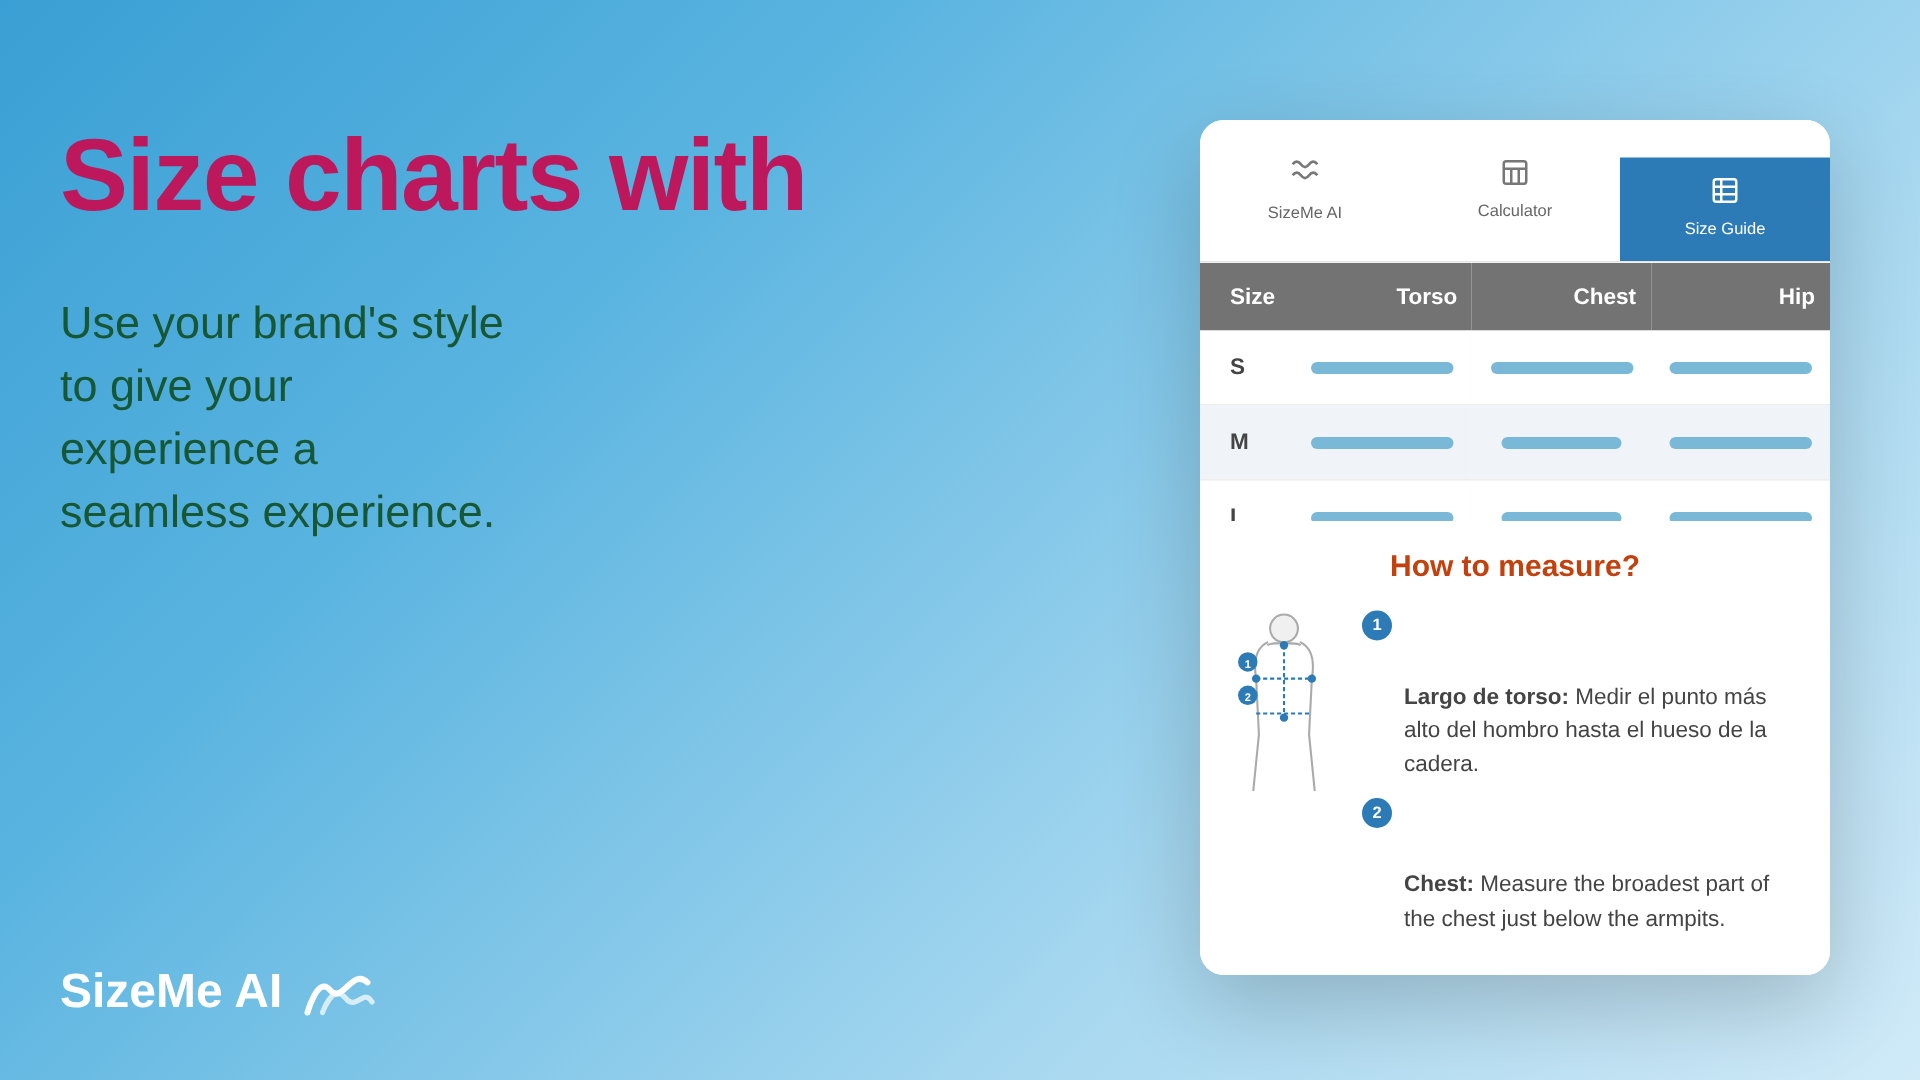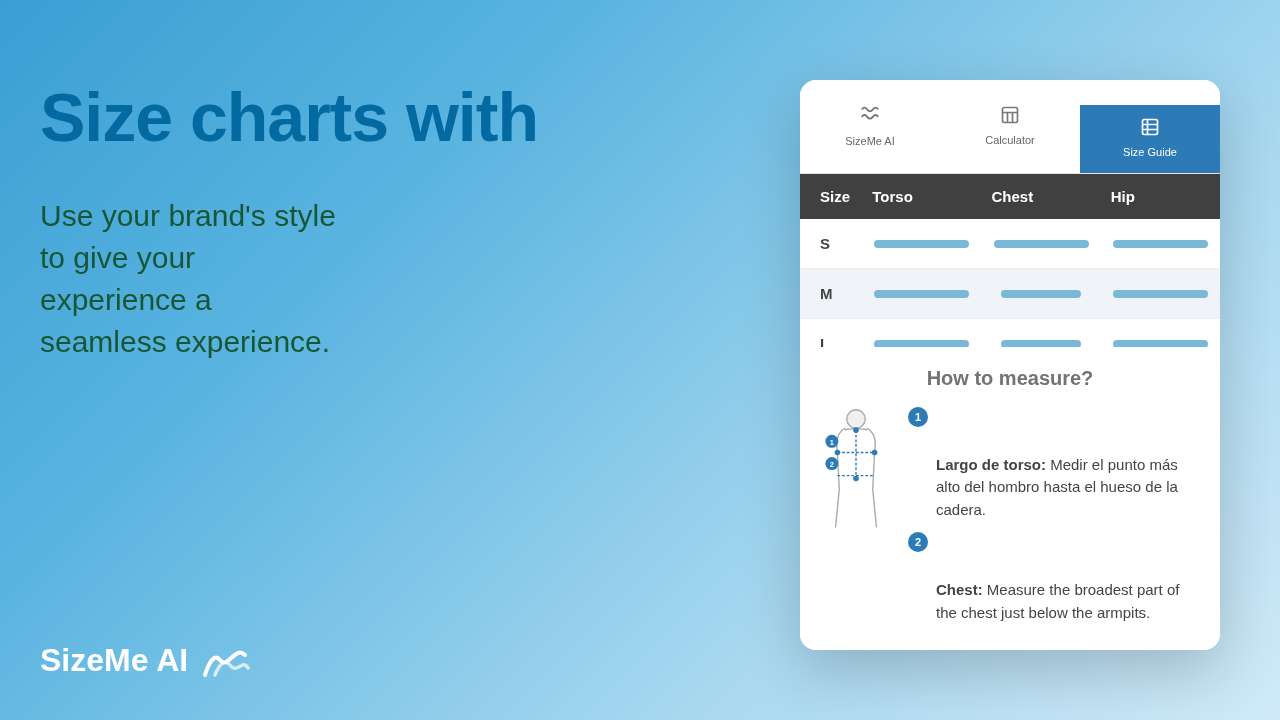--- a/index.html
+++ b/index.html
@@ -16,21 +16,21 @@
     .left-section {
       position: absolute;
       left: 40px;
       top: 80px;
       width: 520px;
     }
 
     .headline {
       font-size: 68px;
       font-weight: 800;
-      color: #0369a1;
+      color: #be185d;
       line-height: 1.1;
       margin-bottom: 40px;
       letter-spacing: -1px;
     }
 
     .subtext {
       font-size: 30px;
       font-weight: 400;
       color: #14532d;
       line-height: 1.4;
@@ -124,29 +124,29 @@
       overflow-y: auto;
       background: #f7f8fa;
     }
 
     .size-table {
       width: 100%;
       border-collapse: collapse;
     }
 
     .size-table thead tr {
-      background: #404040;
+      background: #737373;
     }
 
     .size-table thead th {
       color: #fff;
       padding: 14px 10px;
       font-size: 15px;
       font-weight: 600;
-      text-align: left;
+      text-align: right;
     }
 
     .size-table thead th:first-child {
       text-align: left;
       padding-left: 20px;
     }
 
     .size-table tbody tr {
       border-bottom: 1px solid #eee;
     }
@@ -191,21 +191,21 @@
     .measure-section {
       background: #fff;
       padding: 20px 16px 16px;
       flex-shrink: 0;
     }
 
     .measure-title {
       text-align: center;
       font-size: 20px;
       font-weight: 600;
-      color: #737373;
+      color: #c2410c;
       margin-bottom: 16px;
     }
 
     .measure-content {
       display: flex;
       gap: 12px;
     }
 
     .body-figure {
       width: 80px;

